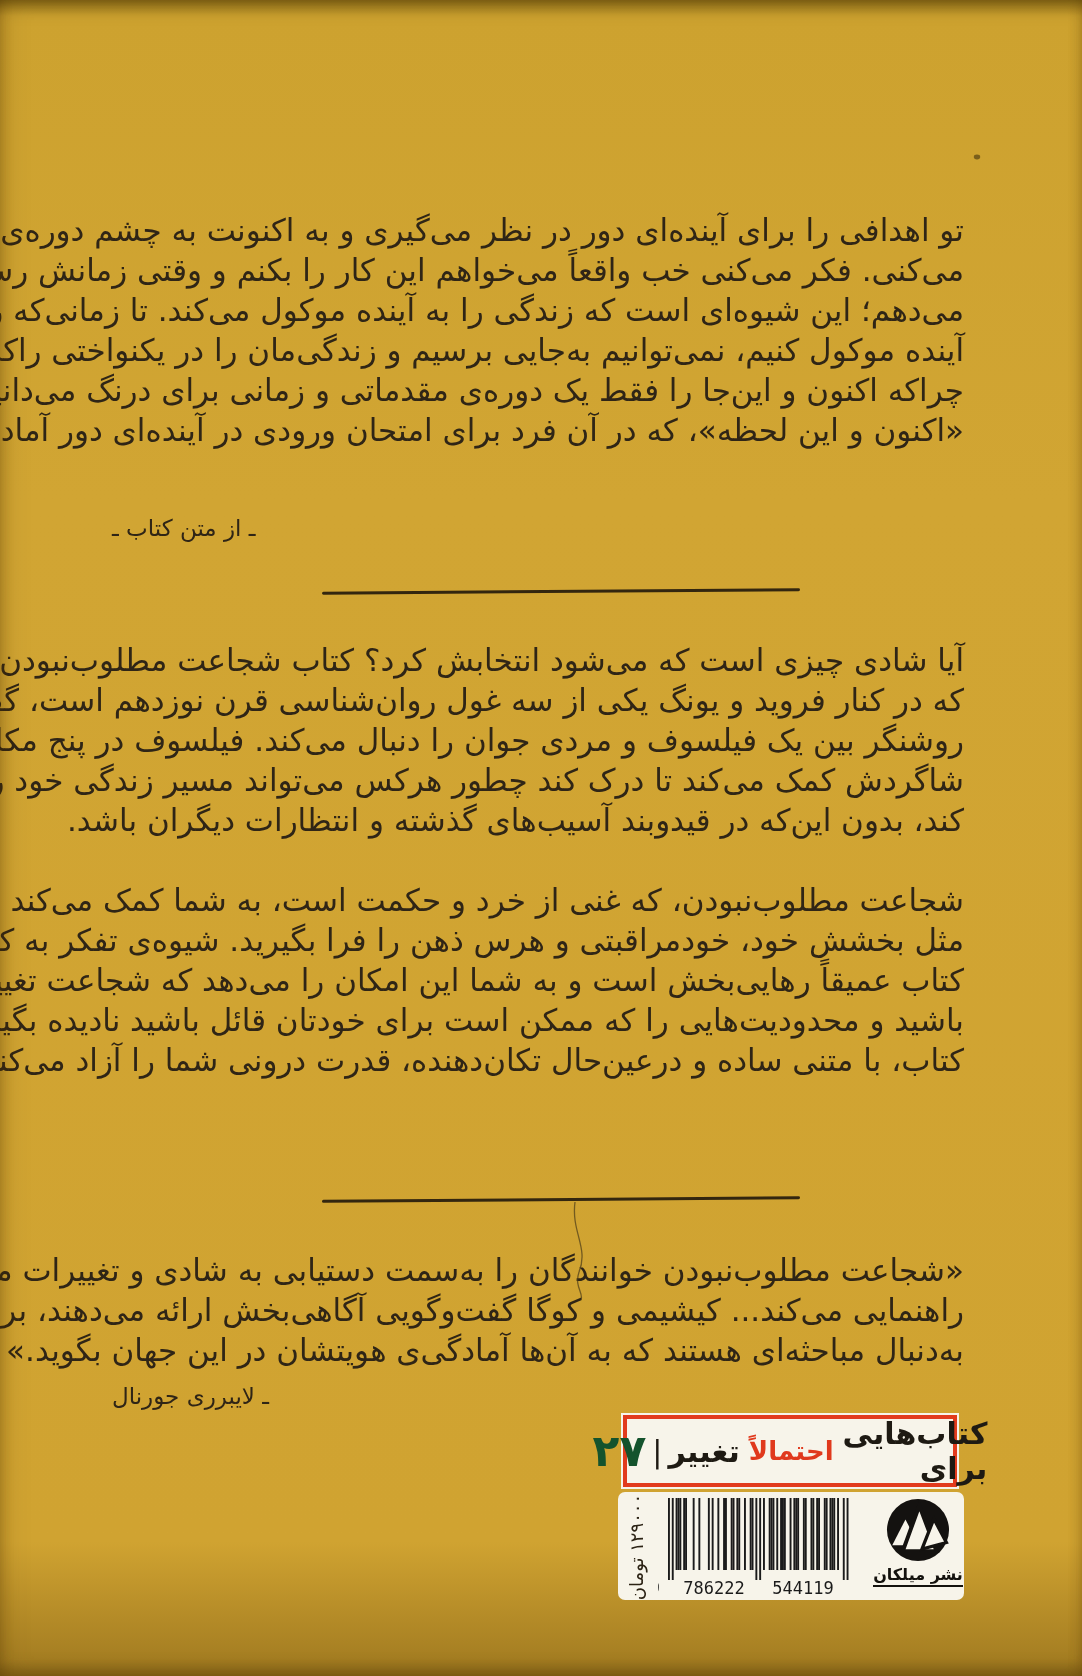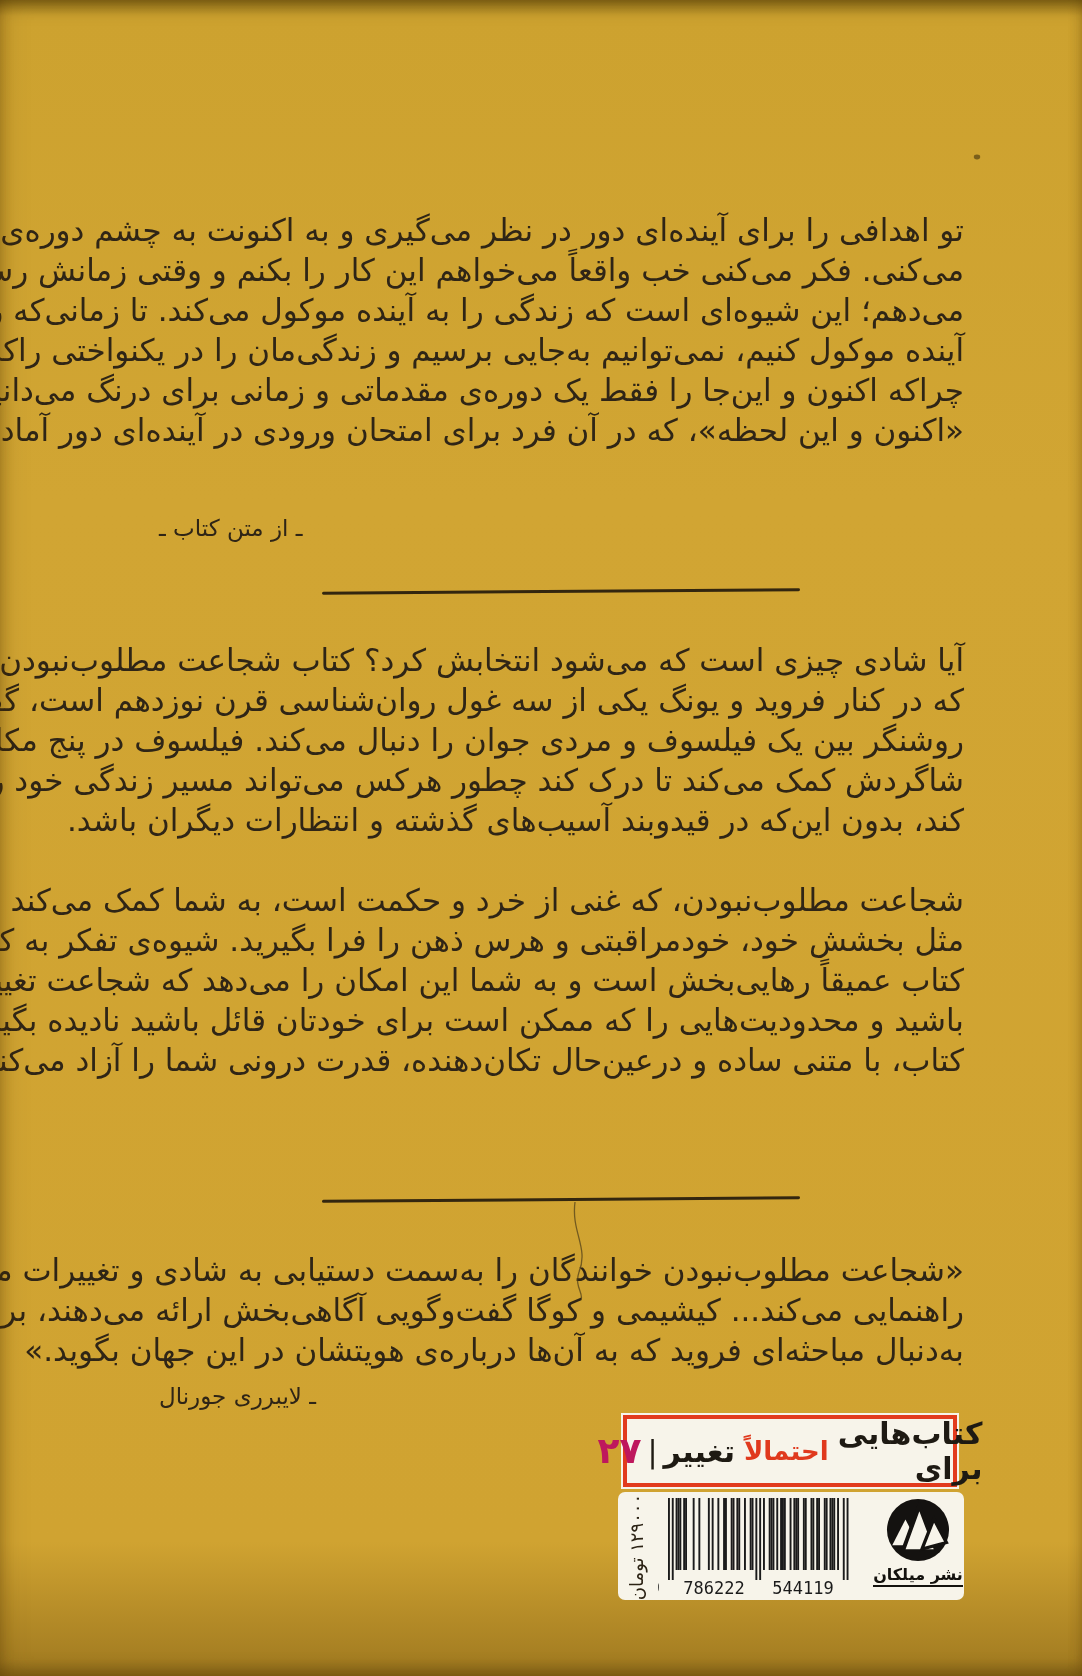--- a/index.html
+++ b/index.html
@@ -15,35 +15,35 @@
                inset 14px 0 30px -16px rgba(95,62,0,.35),
                inset -8px 0 18px -12px rgba(120,85,10,.22);
   }
   .textblock{position:absolute;left:118px;width:846px;direction:rtl;}
   .line{
     height:40px;line-height:40px;font-size:31px;white-space:nowrap;
     text-align:justify;text-align-last:justify;color:#2f2516;
   }
   .line-last{text-align-last:right;}
   .attribution{
-    position:absolute;left:112px;direction:rtl;font-size:23px;line-height:36px;color:#2f2516;margin-left:47px;
+    position:absolute;left:112px;direction:rtl;font-size:23px;line-height:36px;color:#2f2516;
   }
   .divider{position:absolute;left:322px;width:478px;height:3px;background:#33260f;border-radius:2px;}
   .divider-1{top:590px;transform:rotate(-0.4deg);}
   .divider-2{top:1198px;transform:rotate(-0.45deg);}
 
   .series-badge{
     position:absolute;left:623px;top:1415px;width:334px;height:72px;box-sizing:border-box;
     background:#f7f4ea;border:4px solid #e23b1d;box-shadow:0 0 0 2px #f7f4ea;
     display:flex;direction:rtl;align-items:center;justify-content:center;gap:9px;
   }
   .sb-black{font-weight:700;font-size:30px;color:#1e1a13;}
   .sb-red{font-weight:700;font-size:26px;color:#e0391d;}
   .sb-pipe{font-weight:400;font-size:30px;color:#1e1a13;margin:0 -3px;}
-  .sb-num{font-weight:700;font-size:36px;color:#be185d;line-height:1;}
+  .sb-num{font-weight:700;font-size:44px;color:#14532d;line-height:1;}
 
   .barcode-box{
     position:absolute;left:618px;top:1492px;width:346px;height:108px;
     background:#f7f4ea;border-radius:7px;
   }
   .price{
     position:absolute;left:-37px;top:44px;width:112px;height:22px;line-height:22px;
     font-size:18px;text-align:center;direction:rtl;transform:rotate(-90deg);color:#2c2315;
   }
   .barcode{position:absolute;left:40px;top:3px;width:212px;height:104px;}
@@ -87,21 +87,21 @@
     <div class="line">کتاب عمیقاً رهایی‌بخش است و به شما این امکان را می‌دهد که شجاعت تغییر داشته</div>
     <div class="line">باشید و محدودیت‌هایی را که ممکن است برای خودتان قائل باشید نادیده بگیرید. این</div>
     <div class="line">کتاب، با متنی ساده و درعین‌حال تکان‌دهنده، قدرت درونی شما را آزاد می‌کند تا شادی</div>
   </section>
 
   <div class="divider divider-2"></div>
 
   <section class="textblock" style="top:1250px">
     <div class="line">«شجاعت مطلوب‌نبودن خوانندگان را به‌سمت دستیابی به شادی و تغییرات ماندگار</div>
     <div class="line">راهنمایی می‌کند... کیشیمی و کوگا گفت‌وگویی آگاهی‌بخش ارائه می‌دهند، برای کسانی‌که</div>
-    <div class="line line-last">به‌دنبال مباحثه‌ای فروید که به آن‌ها درباره‌ی هویتشان در این جهان بگوید.»</div>
+    <div class="line line-last">به‌دنبال مباحثه‌ای هستند که به آن‌ها آمادگی‌ی هویتشان در این جهان بگوید.»</div>
   </section>
   <div class="attribution" style="top:1378px">ـ لایبرری جورنال</div>
 
   <div class="series-badge">
     <span class="sb-black">کتاب‌هایی برای</span>
     <span class="sb-red">احتمالاً</span>
     <span class="sb-black">تغییر</span>
     <span class="sb-pipe">|</span>
     <span class="sb-num">۲۷</span>
   </div>

